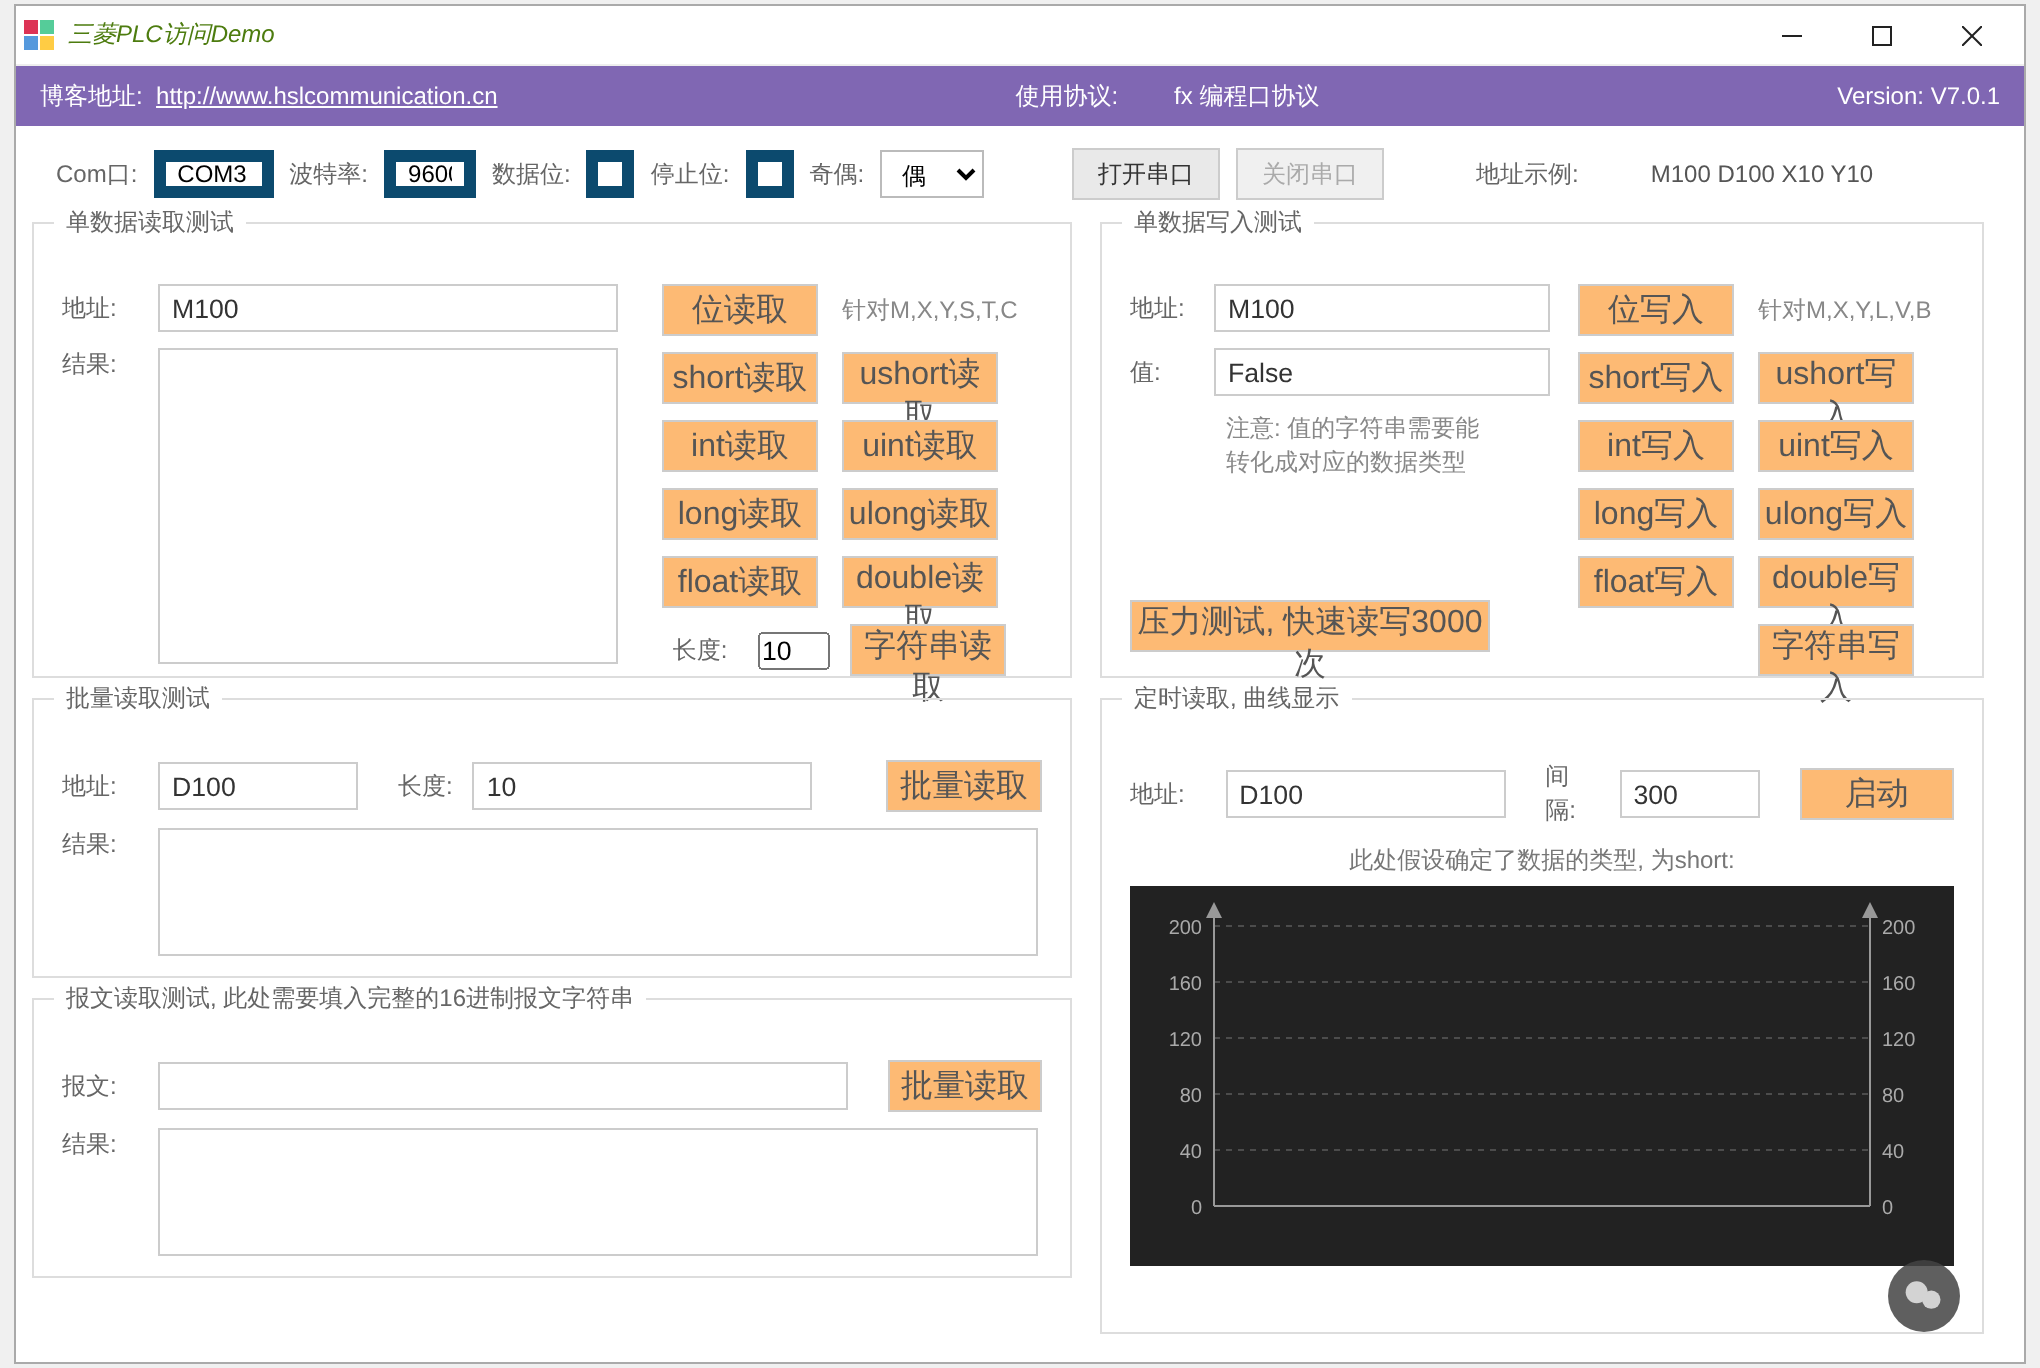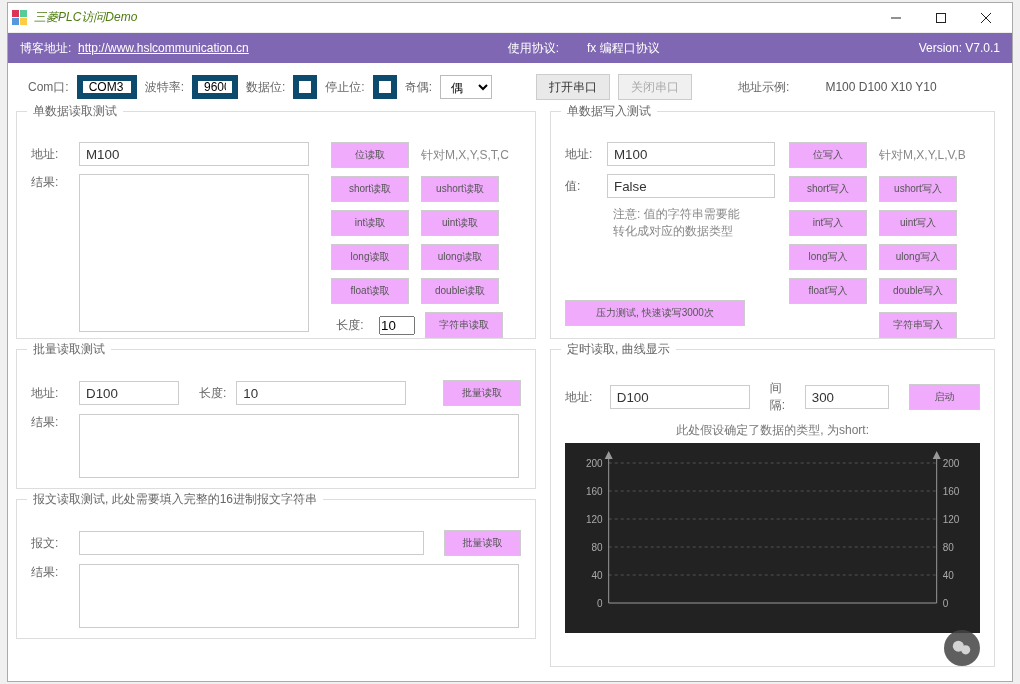--- a/index.html
+++ b/index.html
@@ -31,21 +31,21 @@
 .groupbox .legend { position: absolute; top: -9px; left: 10px; background: #fff; padding: 0 6px; color: #666; font-size: 12px; }
 .row { display: flex; align-items: center; gap: 10px; margin-bottom: 8px; }
 .row label { width: 38px; color: #666; text-align: left; }
 .row input.txt { border: 1px solid #ccc; padding: 4px 6px; height: 24px; background: #fff; color: #333; }
 .row input.w230 { width: 230px; }
 .row input.w168 { width: 168px; }
 .row input.w100 { width: 100px; }
 .row textarea { border: 1px solid #ccc; resize: none; overflow-y: scroll; background: #fff; font-size: 12px; padding: 4px; }
 .btngrid { display: flex; flex-direction: column; gap: 8px; }
 .btnrow { display: flex; gap: 12px; align-items: center; }
-.btn { width: 78px; height: 26px; background: #f0abfc; border: 1px solid #ccc; color: #555; font-size: 10px; cursor: pointer; }
+.btn { width: 78px; height: 26px; background: #fdba74; border: 1px solid #ccc; color: #555; font-size: 16px; cursor: pointer; }
 .btn.wide { width: 180px; }
 .hint { color: #888; font-size: 12px; }
 .len-row { display: flex; align-items: center; gap: 10px; }
 .len-row label { width: 38px; text-align: center; color: #666; }
 .chart-title { text-align: center; color: #777; font-size: 12px; margin: 6px 0 4px 0; }
 .chart { width: 100%; height: 190px; background: #222; position: relative; }
 .chart svg { width: 100%; height: 100%; }
 .watermark { position: fixed; right: 40px; bottom: 18px; display: flex; align-items: center; gap: 6px; font-size: 22px; font-weight: bold; color: #222; opacity: 0.85; }
 .watermark .wechat { width: 36px; height: 36px; border-radius: 50%; background: #444; display: flex; align-items: center; justify-content: center; }
 </style>
@@ -235,21 +235,21 @@
           </div>
         </div>
       </div>
 
       <div class="groupbox" style="flex:1">
         <div class="legend">定时读取, 曲线显示</div>
         <div class="row">
           <label>地址:</label>
           <input class="txt" style="width: 140px;" value="D100">
           <label style="width:auto;margin-left:10px">间隔:</label>
-          <input class="txt" style="width: 84px;" value="300">
+          <input class="txt" style="width: 70px;" value="300">
           <span style="flex:1"></span>
           <button class="btn">启动</button>
         </div>
         <div class="chart-title">此处假设确定了数据的类型, 为short:</div>
         <div class="chart">
           <svg viewBox="0 0 400 190">
             <defs></defs>
             <g stroke="#777" stroke-dasharray="3,3" stroke-width="0.6">
               <line x1="36" y1="20" x2="364" y2="20"></line>
                 <line x1="36" y1="48" x2="364" y2="48"></line>

